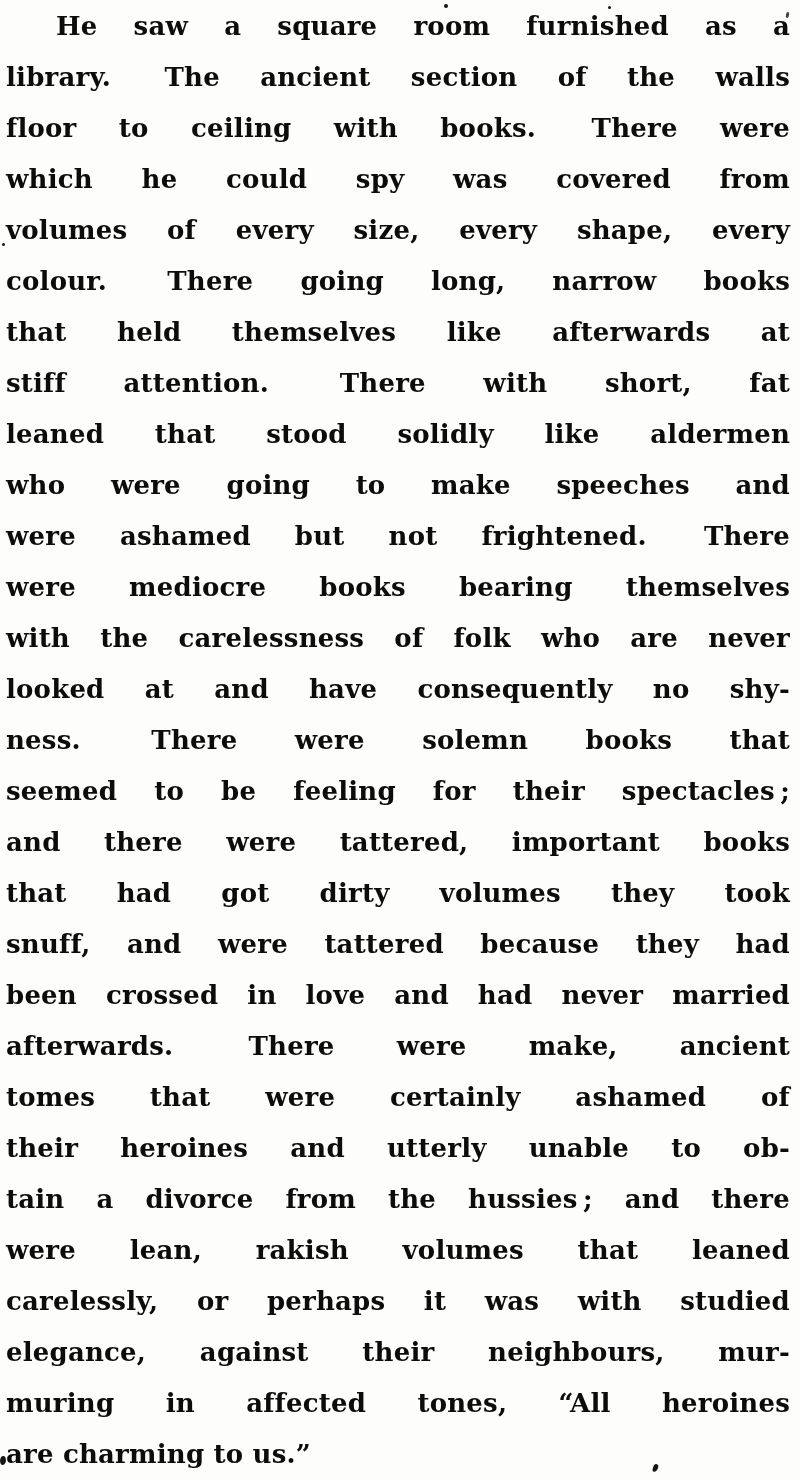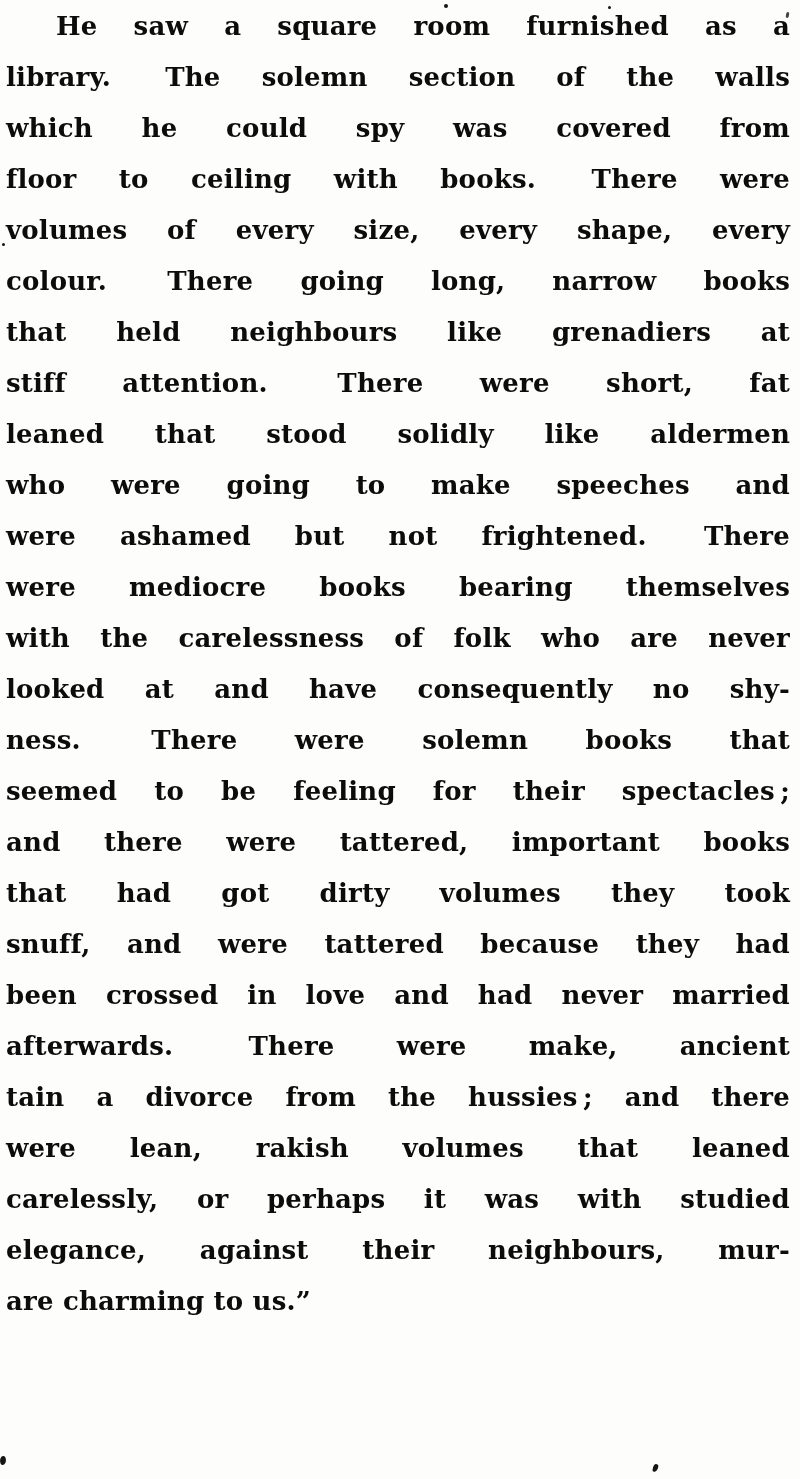--- a/index.html
+++ b/index.html
@@ -48,44 +48,47 @@
   .speck-4 { left: 2px;   top: 243px;  width: 3px; height: 3px; border-radius: 50%; }
   .speck-5 { left: 0px;   top: 1456px; width: 6px; height: 9px; border-radius: 60% 40% 60% 40%; transform: rotate(-8deg); }
   .speck-6 { left: 653px; top: 1464px; width: 5px; height: 8px; border-radius: 60% 40% 70% 30%; transform: rotate(14deg); }
 </style>
 </head>
 <body>
 
 <div class="page">
   <div class="text-block" id="lines-container">
       <div class="line line--first">He saw a square room furnished as a</div>
-      <div class="line">library.  The solemn section of the walls</div>
+      <div class="line">library.  The ancient section of the walls</div>
+      <div class="line">floor to ceiling with books.  There were</div>
       <div class="line">which he could spy was covered from</div>
-      <div class="line">floor to ceiling with books.  There were</div>
       <div class="line">volumes of every size, every shape, every</div>
       <div class="line">colour.  There going long, narrow books</div>
-      <div class="line">that held neighbours like grenadiers at</div>
-      <div class="line">stiff attention.  There were short, fat</div>
+      <div class="line">that held themselves like afterwards at</div>
+      <div class="line">stiff attention.  There with short, fat</div>
       <div class="line">leaned that stood solidly like aldermen</div>
       <div class="line">who were going to make speeches and</div>
       <div class="line">were ashamed but not frightened.  There</div>
       <div class="line">were mediocre books bearing themselves</div>
       <div class="line">with the carelessness of folk who are never</div>
       <div class="line">looked at and have consequently no shy-</div>
       <div class="line">ness.  There were solemn books that</div>
       <div class="line">seemed to be feeling for their spectacles ;</div>
       <div class="line">and there were tattered, important books</div>
       <div class="line">that had got dirty volumes they took</div>
       <div class="line">snuff, and were tattered because they had</div>
       <div class="line">been crossed in love and had never married</div>
       <div class="line">afterwards.  There were make, ancient</div>
+      <div class="line">tomes that were certainly ashamed of</div>
+      <div class="line">their heroines and utterly unable to ob-</div>
       <div class="line">tain a divorce from the hussies ; and there</div>
       <div class="line">were lean, rakish volumes that leaned</div>
       <div class="line">carelessly, or perhaps it was with studied</div>
       <div class="line">elegance, against their neighbours, mur-</div>
+      <div class="line">muring in affected tones, “All heroines</div>
       <div class="line line--last">are charming to us.”</div>
     </div>
   <div class="speck speck-1"></div>
   <div class="speck speck-2"></div>
   <div class="speck speck-3"></div>
   <div class="speck speck-4"></div>
   <div class="speck speck-5"></div>
   <div class="speck speck-6"></div>
 </div>
 

